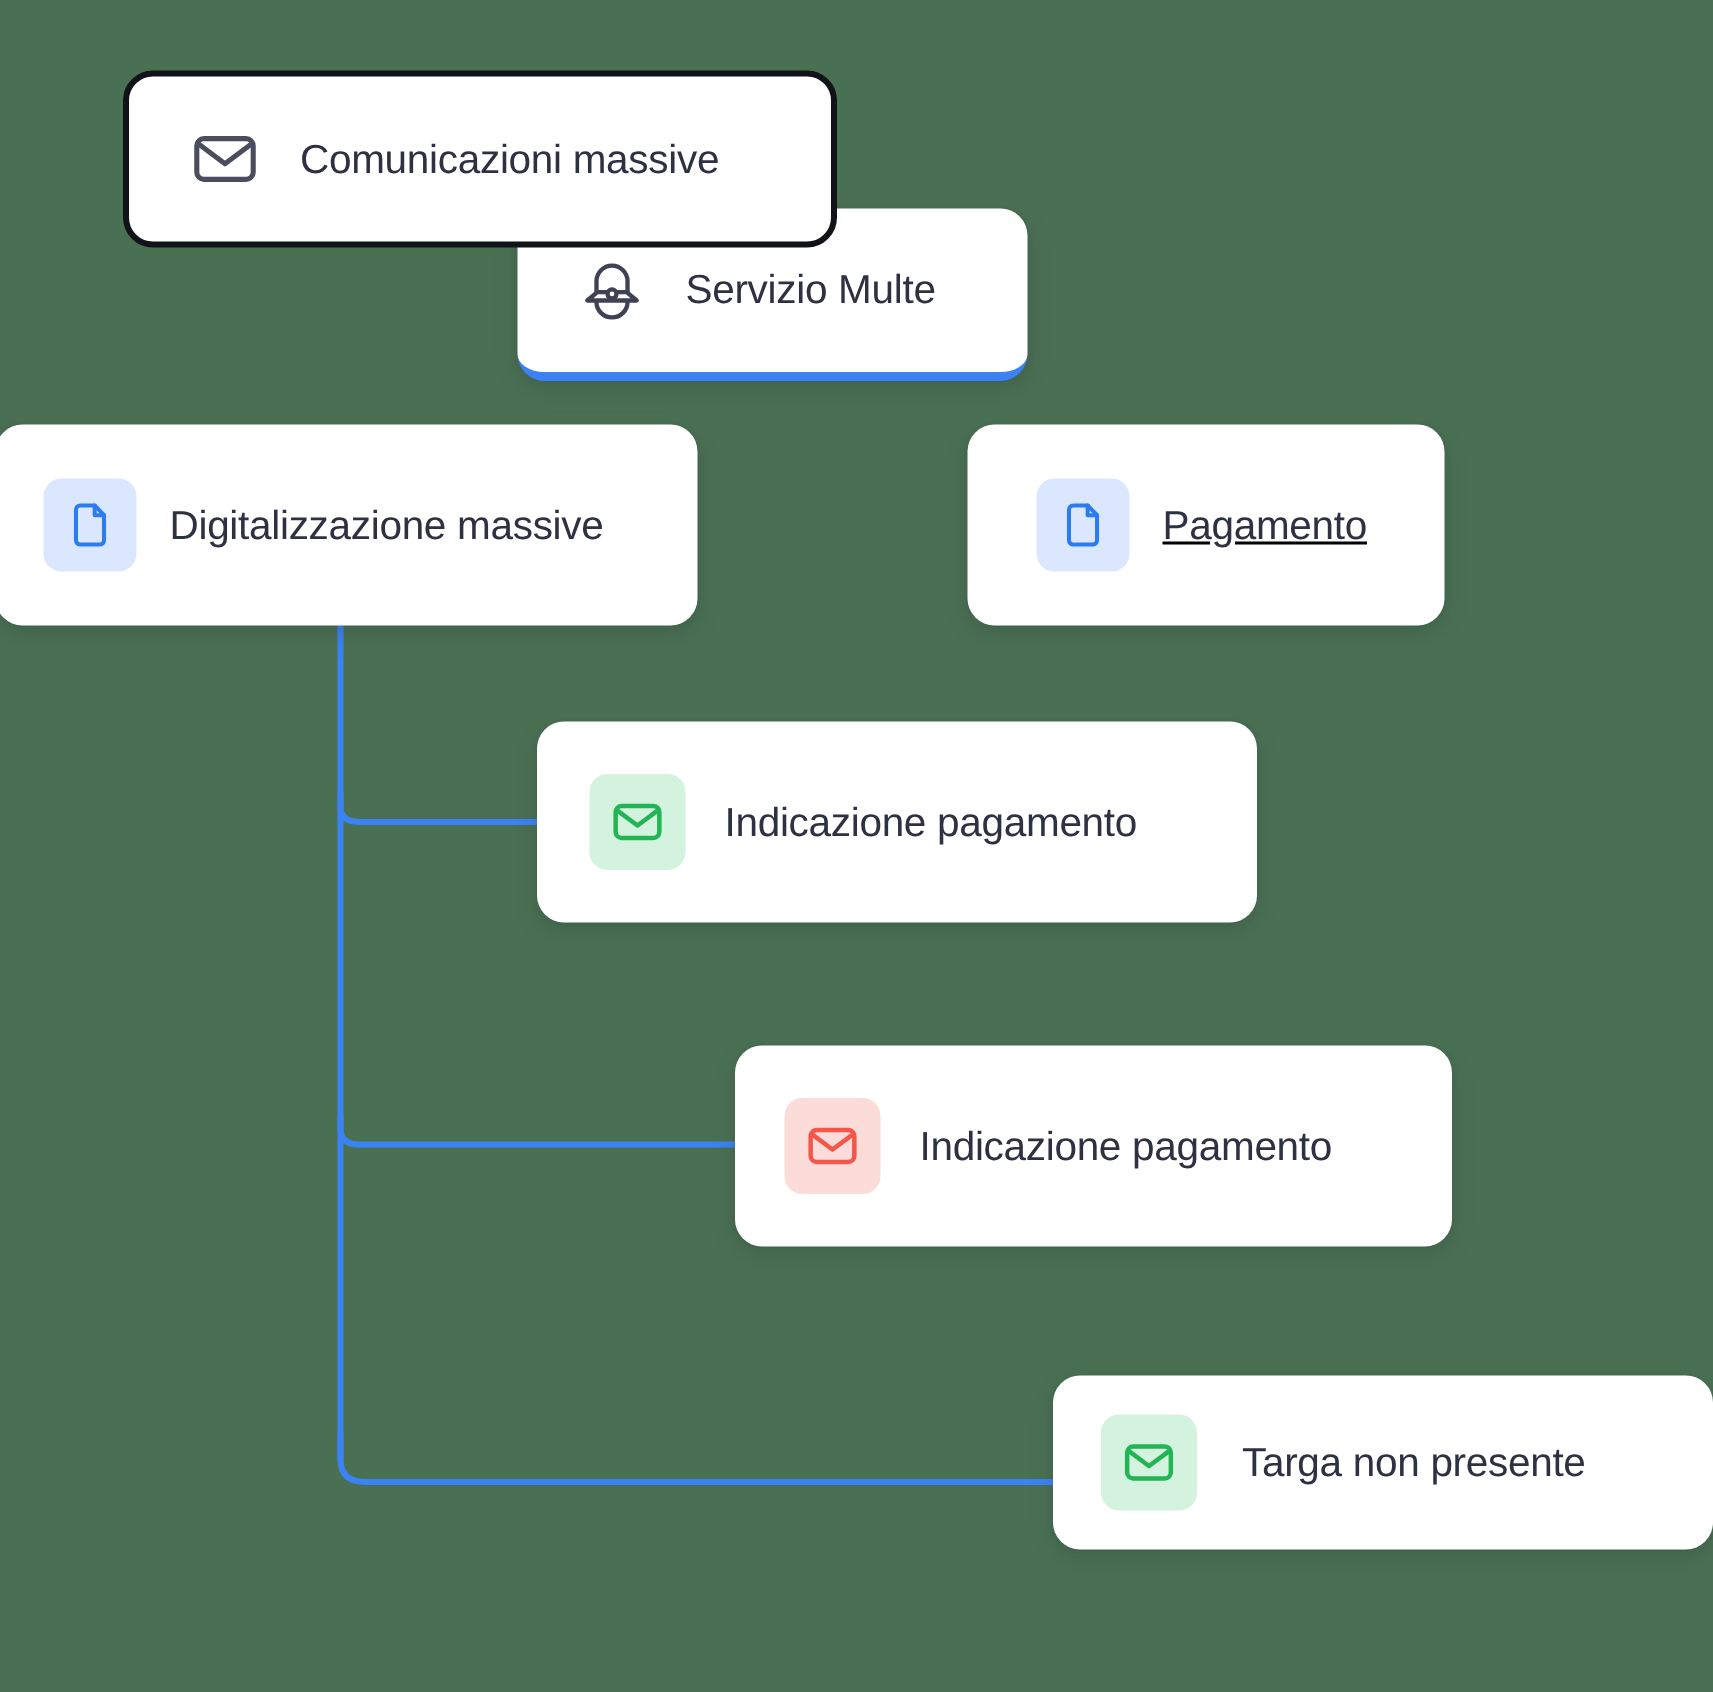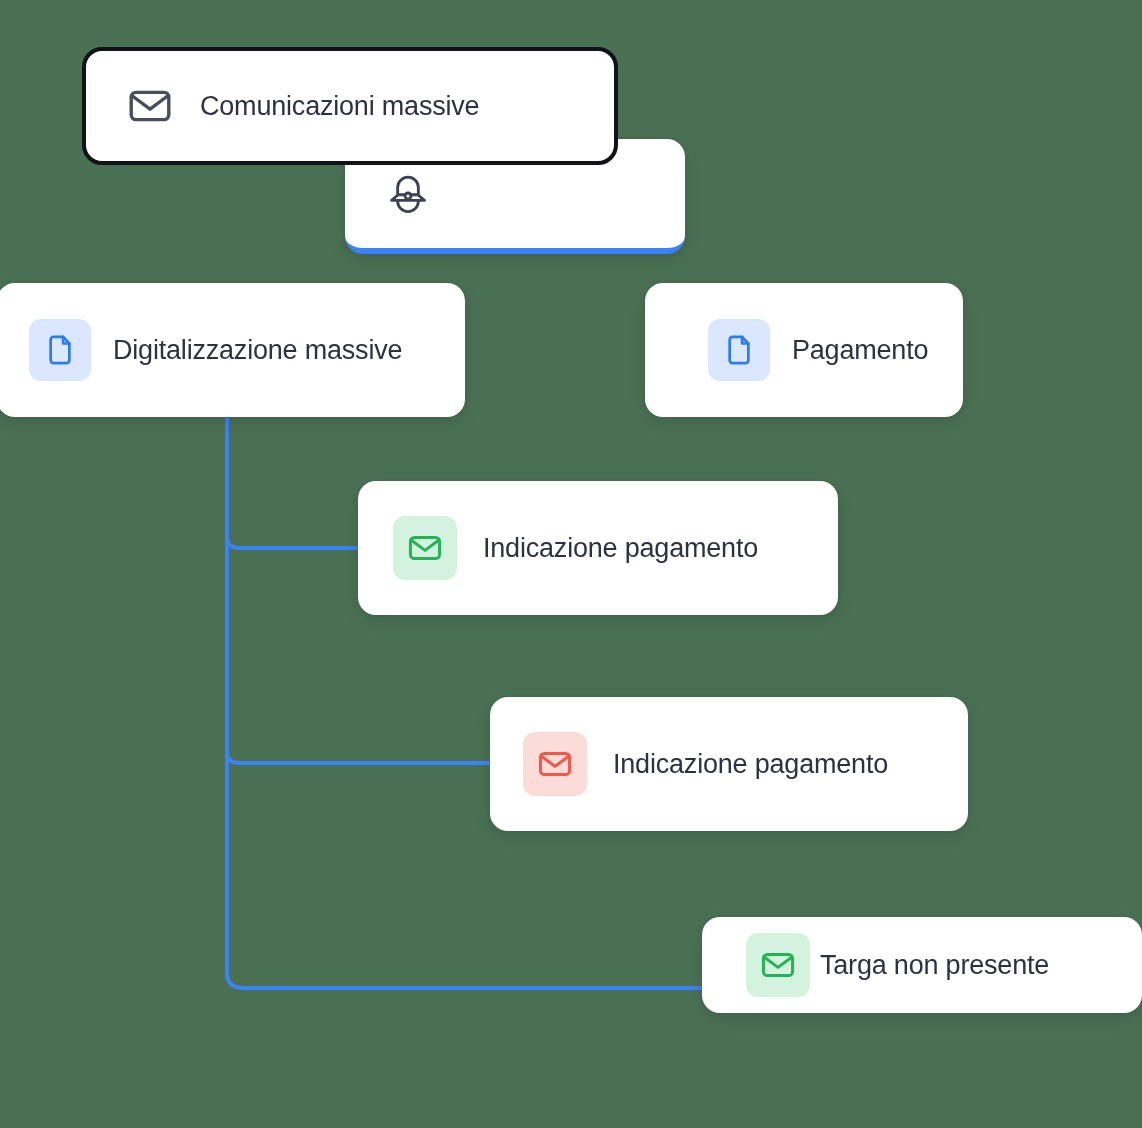--- a/index.html
+++ b/index.html
@@ -74,46 +74,46 @@
   }
   .icon-tile--plain { background: transparent; }
   .icon-tile--blue  { background: #dbe7fe; }
   .icon-tile--green { background: #d4f3de; }
   .icon-tile--red   { background: #fcdcd9; }
 
   .icon-tile svg { display: block; }
 
   
   #card-comunicazioni {
-    left: 82px;  top: 47px;   width: 536px; height: 118px;
+    left: 82px;  top: 47px;   width: 476px; height: 118px;
     padding-left: 40px; gap: 26px; z-index: 5;
   }
   #card-servizio {
     left: 345px; top: 139px;  width: 340px; height: 115px;
     padding-left: 40px; gap: 26px; z-index: 4;
   }
   #card-digitalizzazione {
     left: -3px;  top: 283px;  width: 468px; height: 134px;
     padding-left: 32px; gap: 22px; z-index: 3;
   }
   #card-pagamento {
     left: 645px; top: 283px;  width: 318px; height: 134px;
-    padding-left: 63px; gap: 22px; z-index: 3;
+    padding-left: 46px; gap: 22px; z-index: 3; text-decoration: underline;
   }
   #card-indicazione-1 {
     left: 358px; top: 481px;  width: 480px; height: 134px;
     padding-left: 35px; gap: 26px; z-index: 3;
   }
   #card-indicazione-2 {
     left: 490px; top: 697px;  width: 478px; height: 134px;
     padding-left: 33px; gap: 26px; z-index: 3;
   }
   #card-targa {
-    left: 702px; top: 917px;  width: 440px; height: 96px;
-    padding-left: 44px; gap: 10px; z-index: 3;
+    left: 702px; top: 917px;  width: 440px; height: 116px;
+    padding-left: 32px; gap: 30px; z-index: 3;
   }
 </style>
 </head>
 <body>
 
 <div id="stage">
 
   <svg id="connectors" viewBox="0 0 1142 1128" width="1142" height="1128" fill="none">
 
     <path d="M227 417 L227 973" stroke="#3b82f6" stroke-width="4" stroke-linecap="butt"></path>
@@ -137,20 +137,21 @@
 
   <div class="card card--accent" id="card-servizio">
     <span class="icon-tile icon-tile--plain">
       <svg width="46" height="46" viewBox="0 0 24 24" fill="none" stroke="#3f4254" stroke-width="1.5" stroke-linecap="round" stroke-linejoin="round">
         <path d="M6.6 12.4 V8.6 a5.4 5.4 0 0 1 10.8 0 v3.8"></path>
         <path d="M6.6 15.6 v0.2 a5.4 5.4 0 0 0 10.8 0 v-0.2"></path>
         <path d="M3.4 15.3 L6.9 12.4 H17.1 L20.6 15.3 Z"></path>
         <circle cx="12" cy="13.0" r="1.55" fill="#ffffff"></circle>
       </svg>
     </span>
+    <span class="label">Servizio Multe</span>
   </div>
 
   <div class="card" id="card-digitalizzazione">
     <span class="icon-tile icon-tile--blue" style="width:62px;height:62px;">
       <svg width="34" height="34" viewBox="0 0 24 24" fill="none" stroke="#2b7cf0" stroke-width="1.9" stroke-linecap="round" stroke-linejoin="round">
         <path d="M14.2 2.8 H7.4 a2 2 0 0 0 -2 2 v14.4 a2 2 0 0 0 2 2 h9.2 a2 2 0 0 0 2 -2 V7.4 Z"></path>
         <path d="M14.2 2.8 V7.4 h4.4"></path>
       </svg>
     </span>
     <span class="label">Digitalizzazione massive</span>

